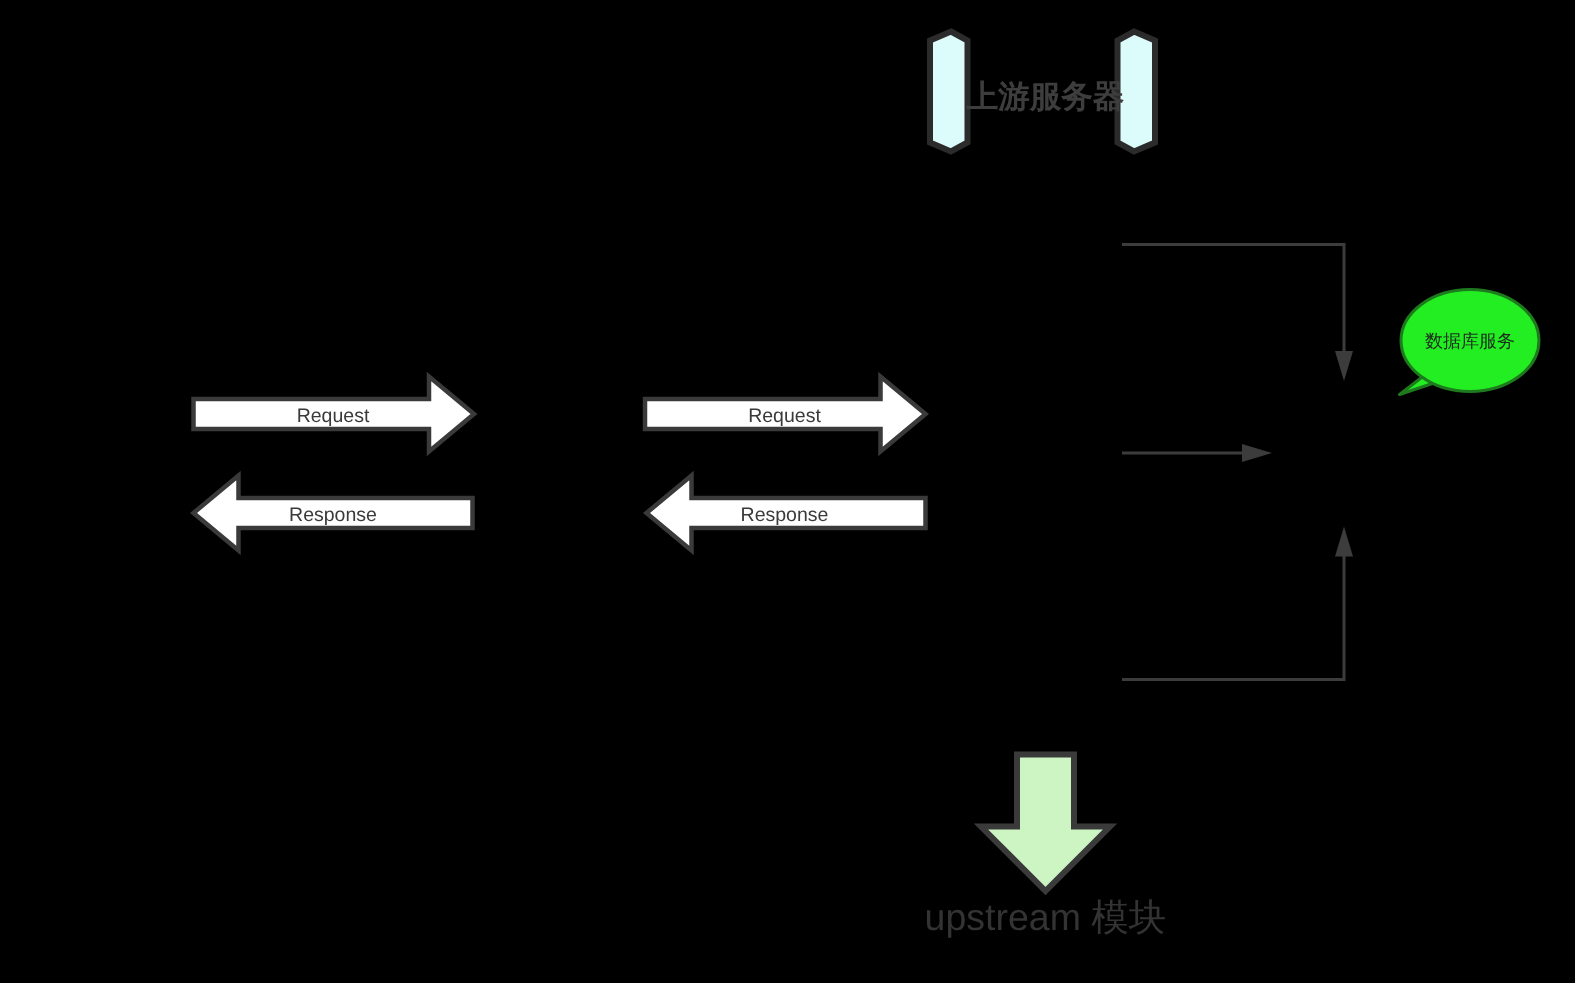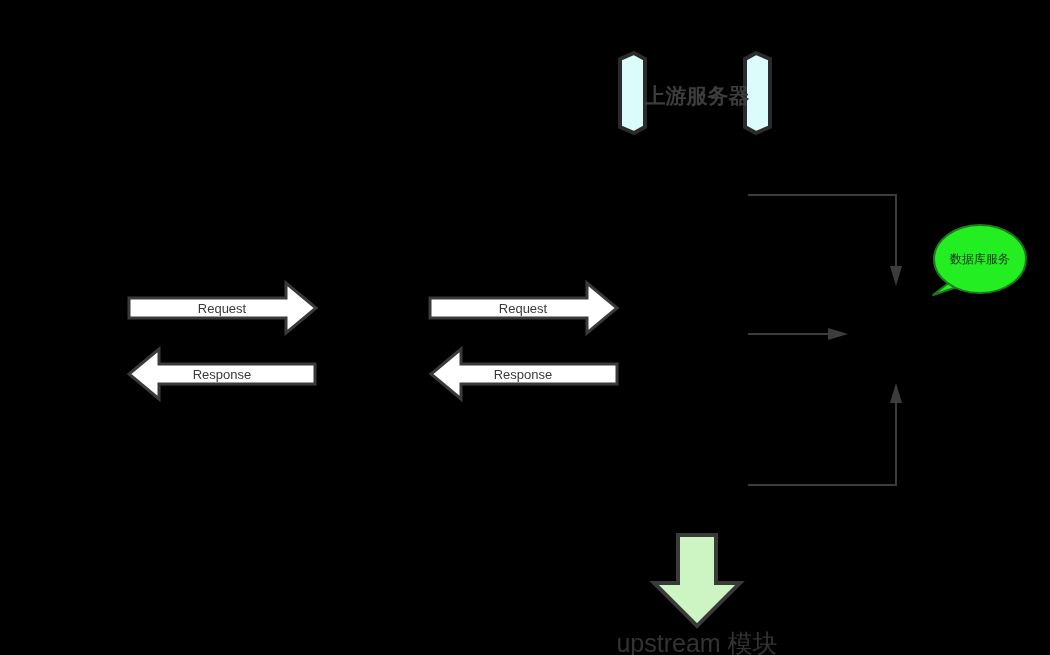--- a/index.html
+++ b/index.html
@@ -13,21 +13,20 @@
     position: relative;
     overflow: hidden;
     font-family: "Liberation Sans", "DejaVu Sans", sans-serif;
   }
   #canvas {
     position: absolute;
     left: 0;
     top: 0;
     width: 1050px;
     height: 516px;
-    margin-top: 32px;
   }
   .diagram-svg {
     position: absolute;
     left: 0;
     top: 0;
     width: 1050px;
     height: 655px;
     display: block;
   }
   text {

